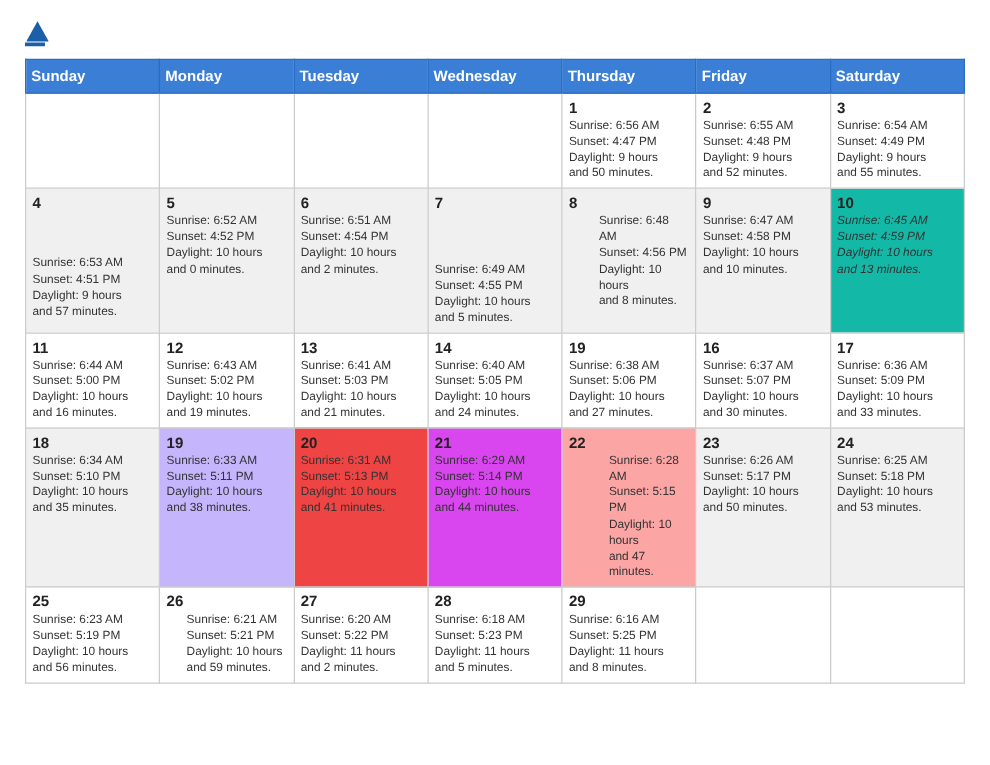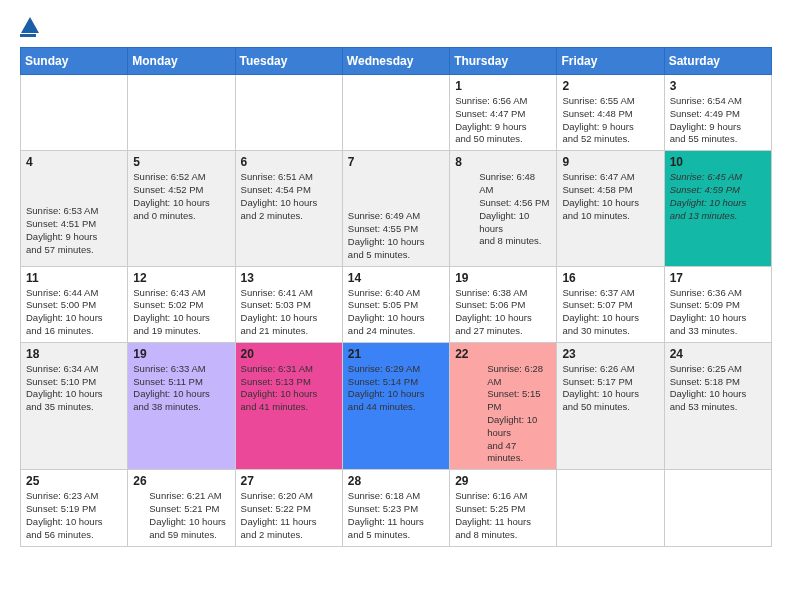--- a/index.html
+++ b/index.html
@@ -258,28 +258,28 @@
 Daylight: 10 hours
 and 35 minutes.</div>
           </td>
           <td style="background-color: #c4b5fd;">
             <div class="day-num">19</div>
             <div class="day-info" style="white-space: pre-line;">Sunrise: 6:33 AM
 Sunset: 5:11 PM
 Daylight: 10 hours
 and 38 minutes.</div>
           </td>
-          <td style="background-color: #ec4899;">
+          <td style="background-color: #ef4444;">
             <div class="day-num">20</div>
             <div class="day-info" style="white-space: pre-line;">Sunrise: 6:31 AM
 Sunset: 5:13 PM
 Daylight: 10 hours
 and 41 minutes.</div>
           </td>
-          <td style="background-color: #3b82f6;">
+          <td style="background-color: #d946ef;">
             <div class="day-num">21</div>
             <div class="day-info" style="white-space: pre-line;">Sunrise: 6:29 AM
 Sunset: 5:14 PM
 Daylight: 10 hours
 and 44 minutes.</div>
           </td>
           <td style="background-color: #fca5a5;">
             <div class="day-num">22</div>
             <div class="day-info" style="white-space: pre-line; margin-left: 32px;">Sunrise: 6:28 AM
 Sunset: 5:15 PM

